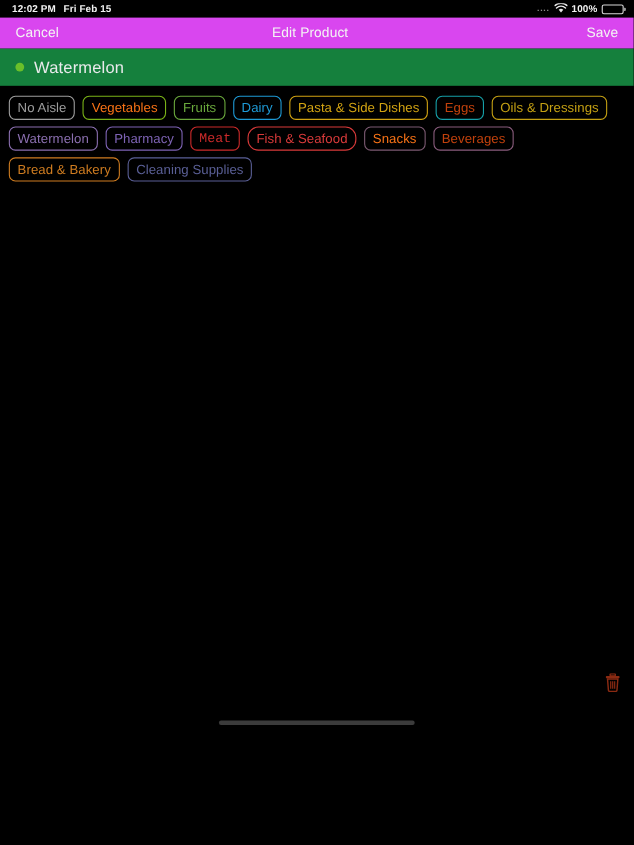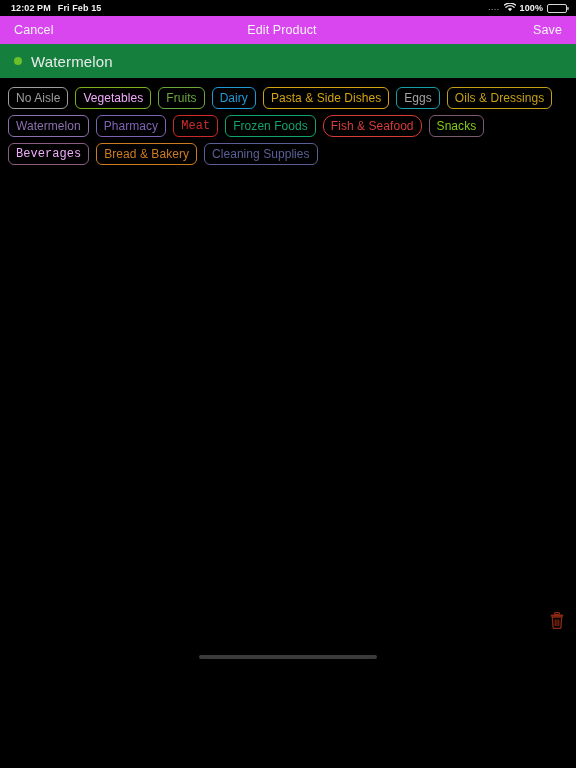--- a/index.html
+++ b/index.html
@@ -241,33 +241,32 @@
   </div>
 
   <div class="product-header">
     <span class="product-dot" style="background: rgb(106, 191, 42);"></span>
     <span class="product-name">Watermelon</span>
   </div>
 
   <div class="content">
     <div class="chip-wrap" id="chip-wrap">
         <button class="chip" style="color: rgb(158, 158, 158); border-color: rgb(158, 158, 158);">No Aisle</button>
-        <button class="chip" style="color: #f0abfc; border-color: rgb(122, 179, 23);">Vegetables</button>
+        <button class="chip" style="color: #f97316; border-color: rgb(122, 179, 23);">Vegetables</button>
         <button class="chip" style="color: rgb(106, 168, 60); border-color: rgb(106, 168, 60);">Fruits</button>
         <button class="chip" style="color: rgb(30, 154, 214); border-color: rgb(30, 154, 214);">Dairy</button>
         <button class="chip" style="color: rgb(210, 163, 18); border-color: rgb(210, 163, 18);">Pasta &amp; Side Dishes</button>
-        <button class="chip" style="color: #a3a3a3; border-color: rgb(22, 160, 168);">Eggs</button>
+        <button class="chip" style="color: #c2410c; border-color: rgb(22, 160, 168);">Eggs</button>
         <button class="chip" style="color: rgb(196, 160, 19); border-color: rgb(196, 160, 19);">Oils &amp; Dressings</button>
         <button class="chip" style="color: rgb(139, 111, 176); border-color: rgb(139, 111, 176);">Watermelon</button>
         <button class="chip" style="color: rgb(126, 99, 181); border-color: rgb(126, 99, 181);">Pharmacy</button>
         <button class="chip" style="color: rgb(204, 42, 42); border-color: rgb(204, 42, 42); font-family: Liberation Mono, monospace;">Meat</button>
-        <button class="chip" style="color: rgb(16, 163, 109); border-color: rgb(16, 163, 109);">Frozen Foods</button>
         <button class="chip" style="color: rgb(217, 58, 58); border-color: rgb(217, 58, 58); border-radius: 10px;">Fish &amp; Seafood</button>
-        <button class="chip" style="color: #84cc16; border-color: rgb(124, 90, 114);">Snacks</button>
-        <button class="chip" style="color: #f0abfc; border-color: rgb(138, 92, 125); font-family: Liberation Mono, monospace;">Beverages</button>
+        <button class="chip" style="color: #f97316; border-color: rgb(124, 90, 114);">Snacks</button>
+        <button class="chip" style="color: #c2410c; border-color: rgb(138, 92, 125);">Beverages</button>
         <button class="chip" style="color: rgb(207, 124, 32); border-color: rgb(207, 124, 32);">Bread &amp; Bakery</button>
         <button class="chip" style="color: rgb(90, 95, 150); border-color: rgb(90, 95, 150);">Cleaning Supplies</button>
       </div>
   </div>
 
   <div class="footer-bar">
     <button class="trash-btn">
       <span>
         <svg width="14" height="17" viewBox="0 0 14 17" aria-hidden="true">
           <rect x="4.6" y="0.6" width="4.8" height="1.9" rx="0.6" fill="none" stroke="#8a2a12" stroke-width="1.2"></rect>

